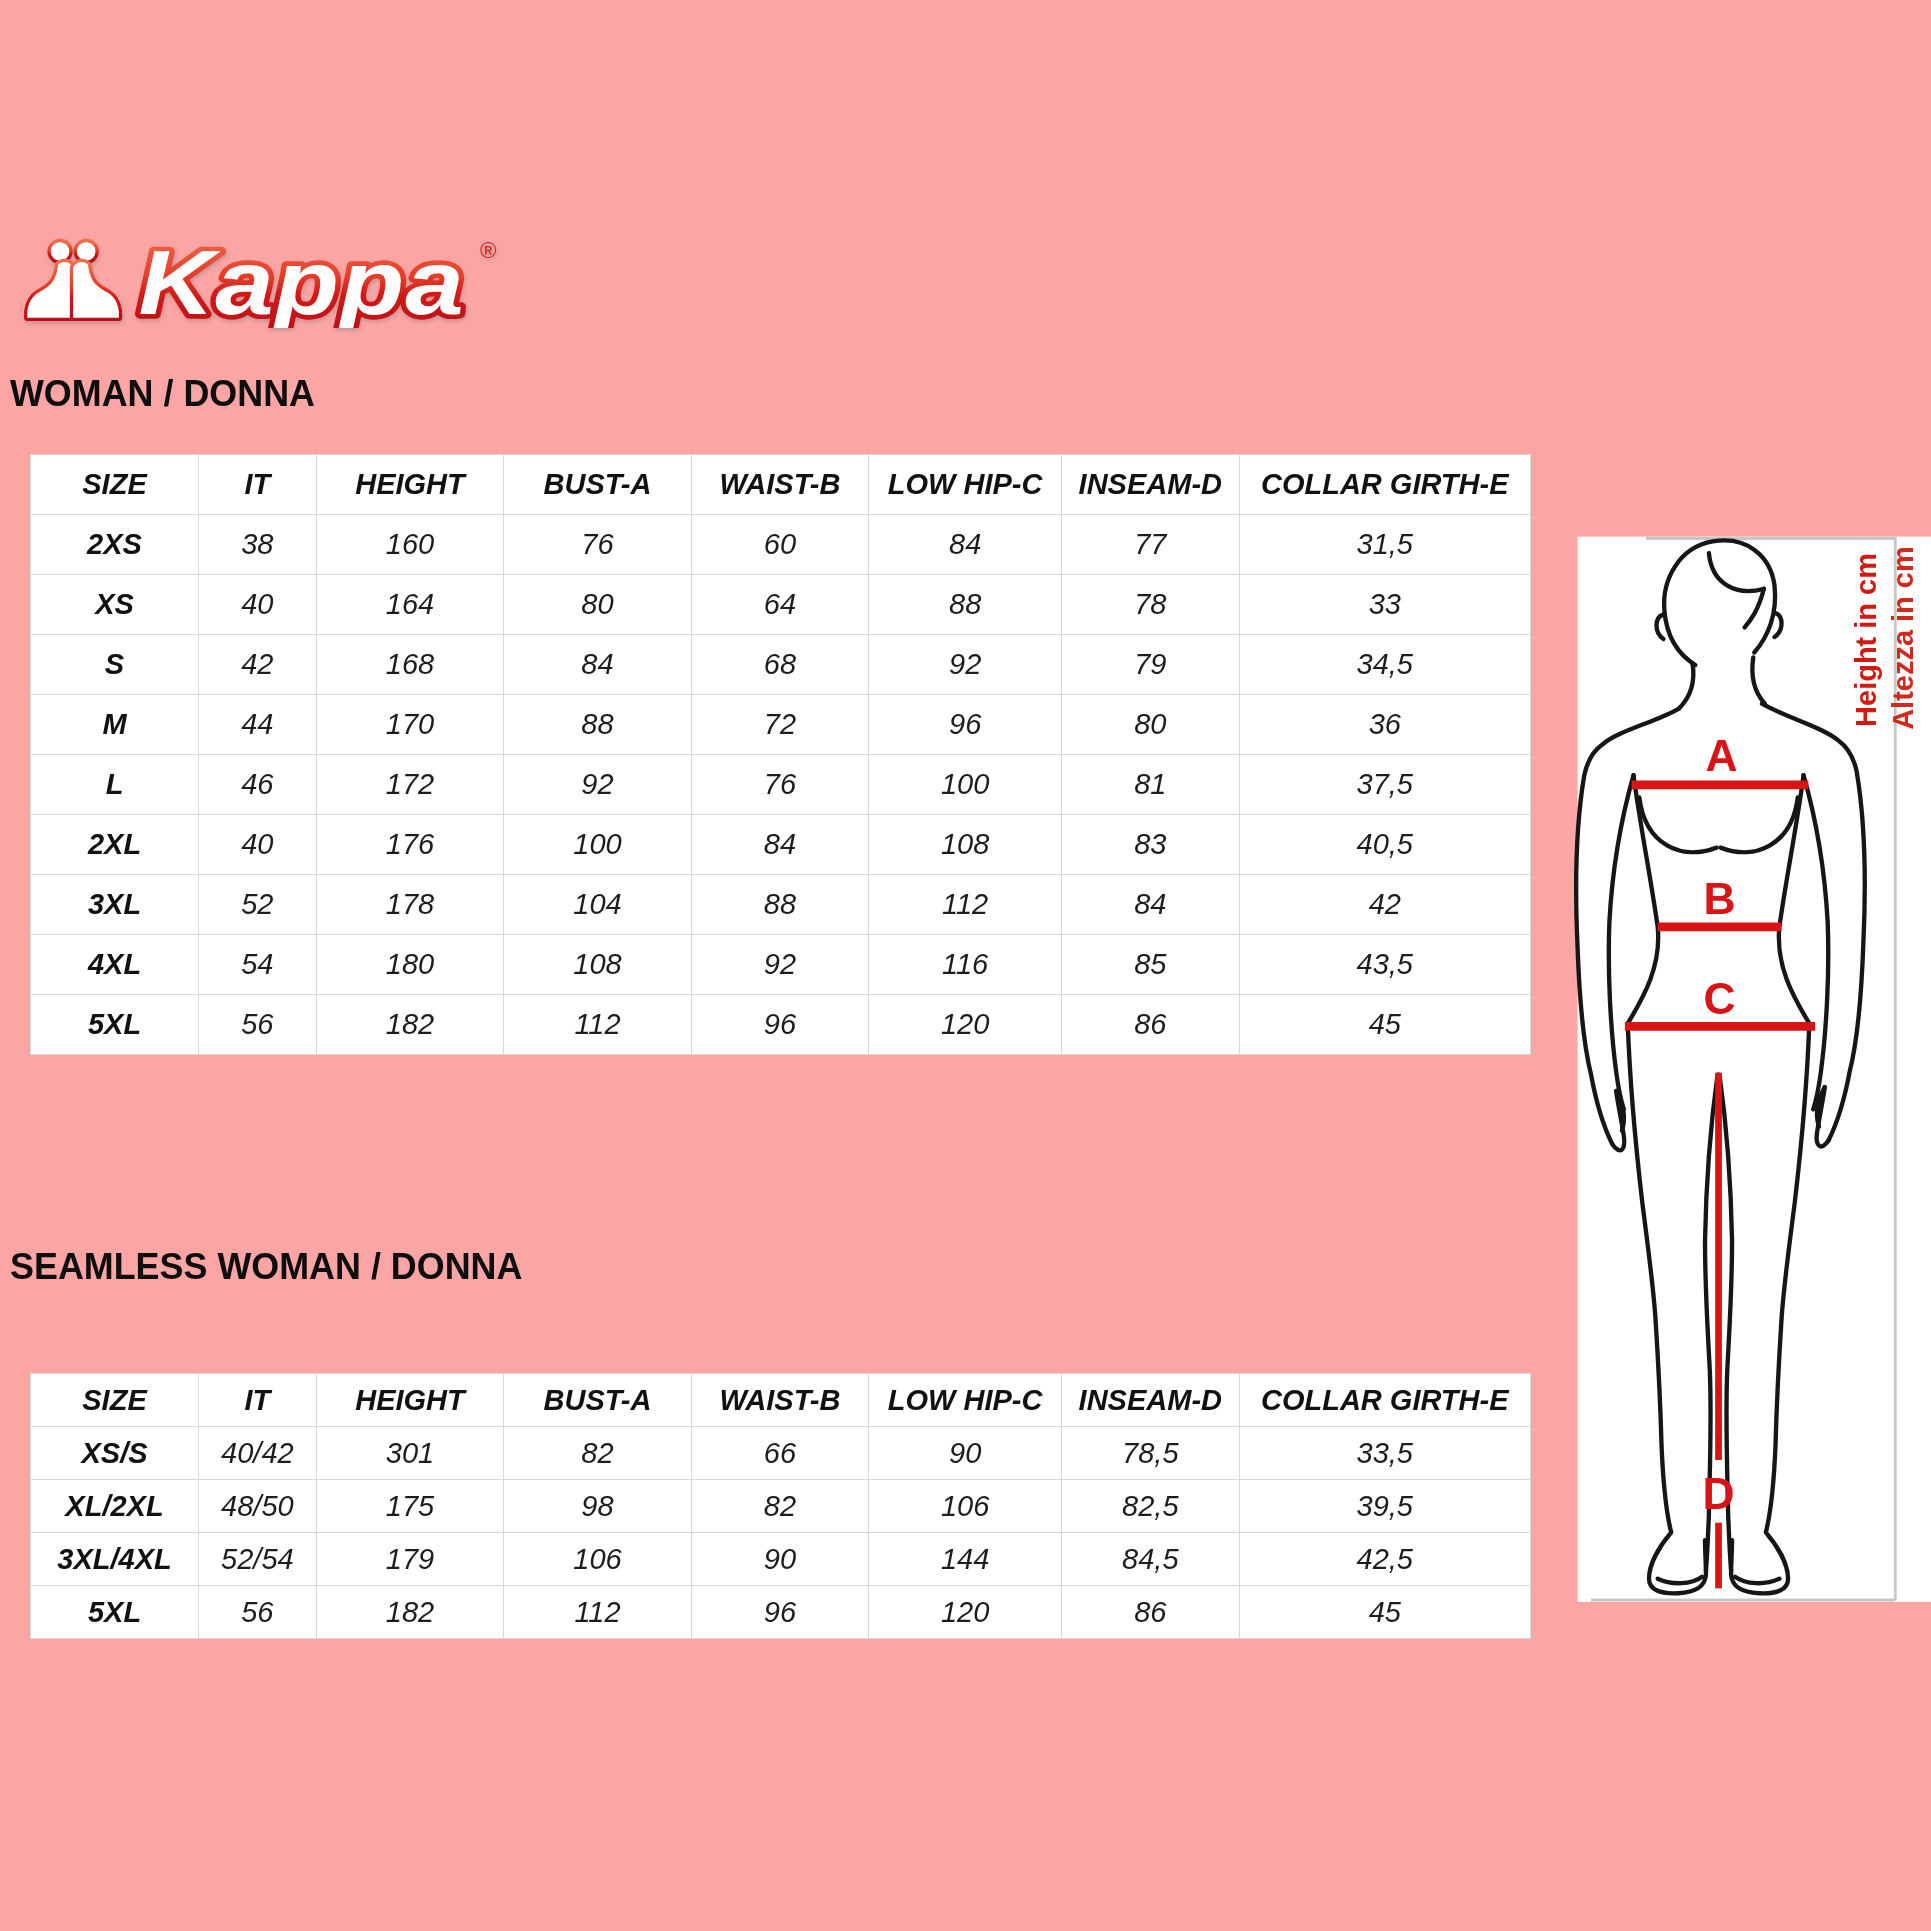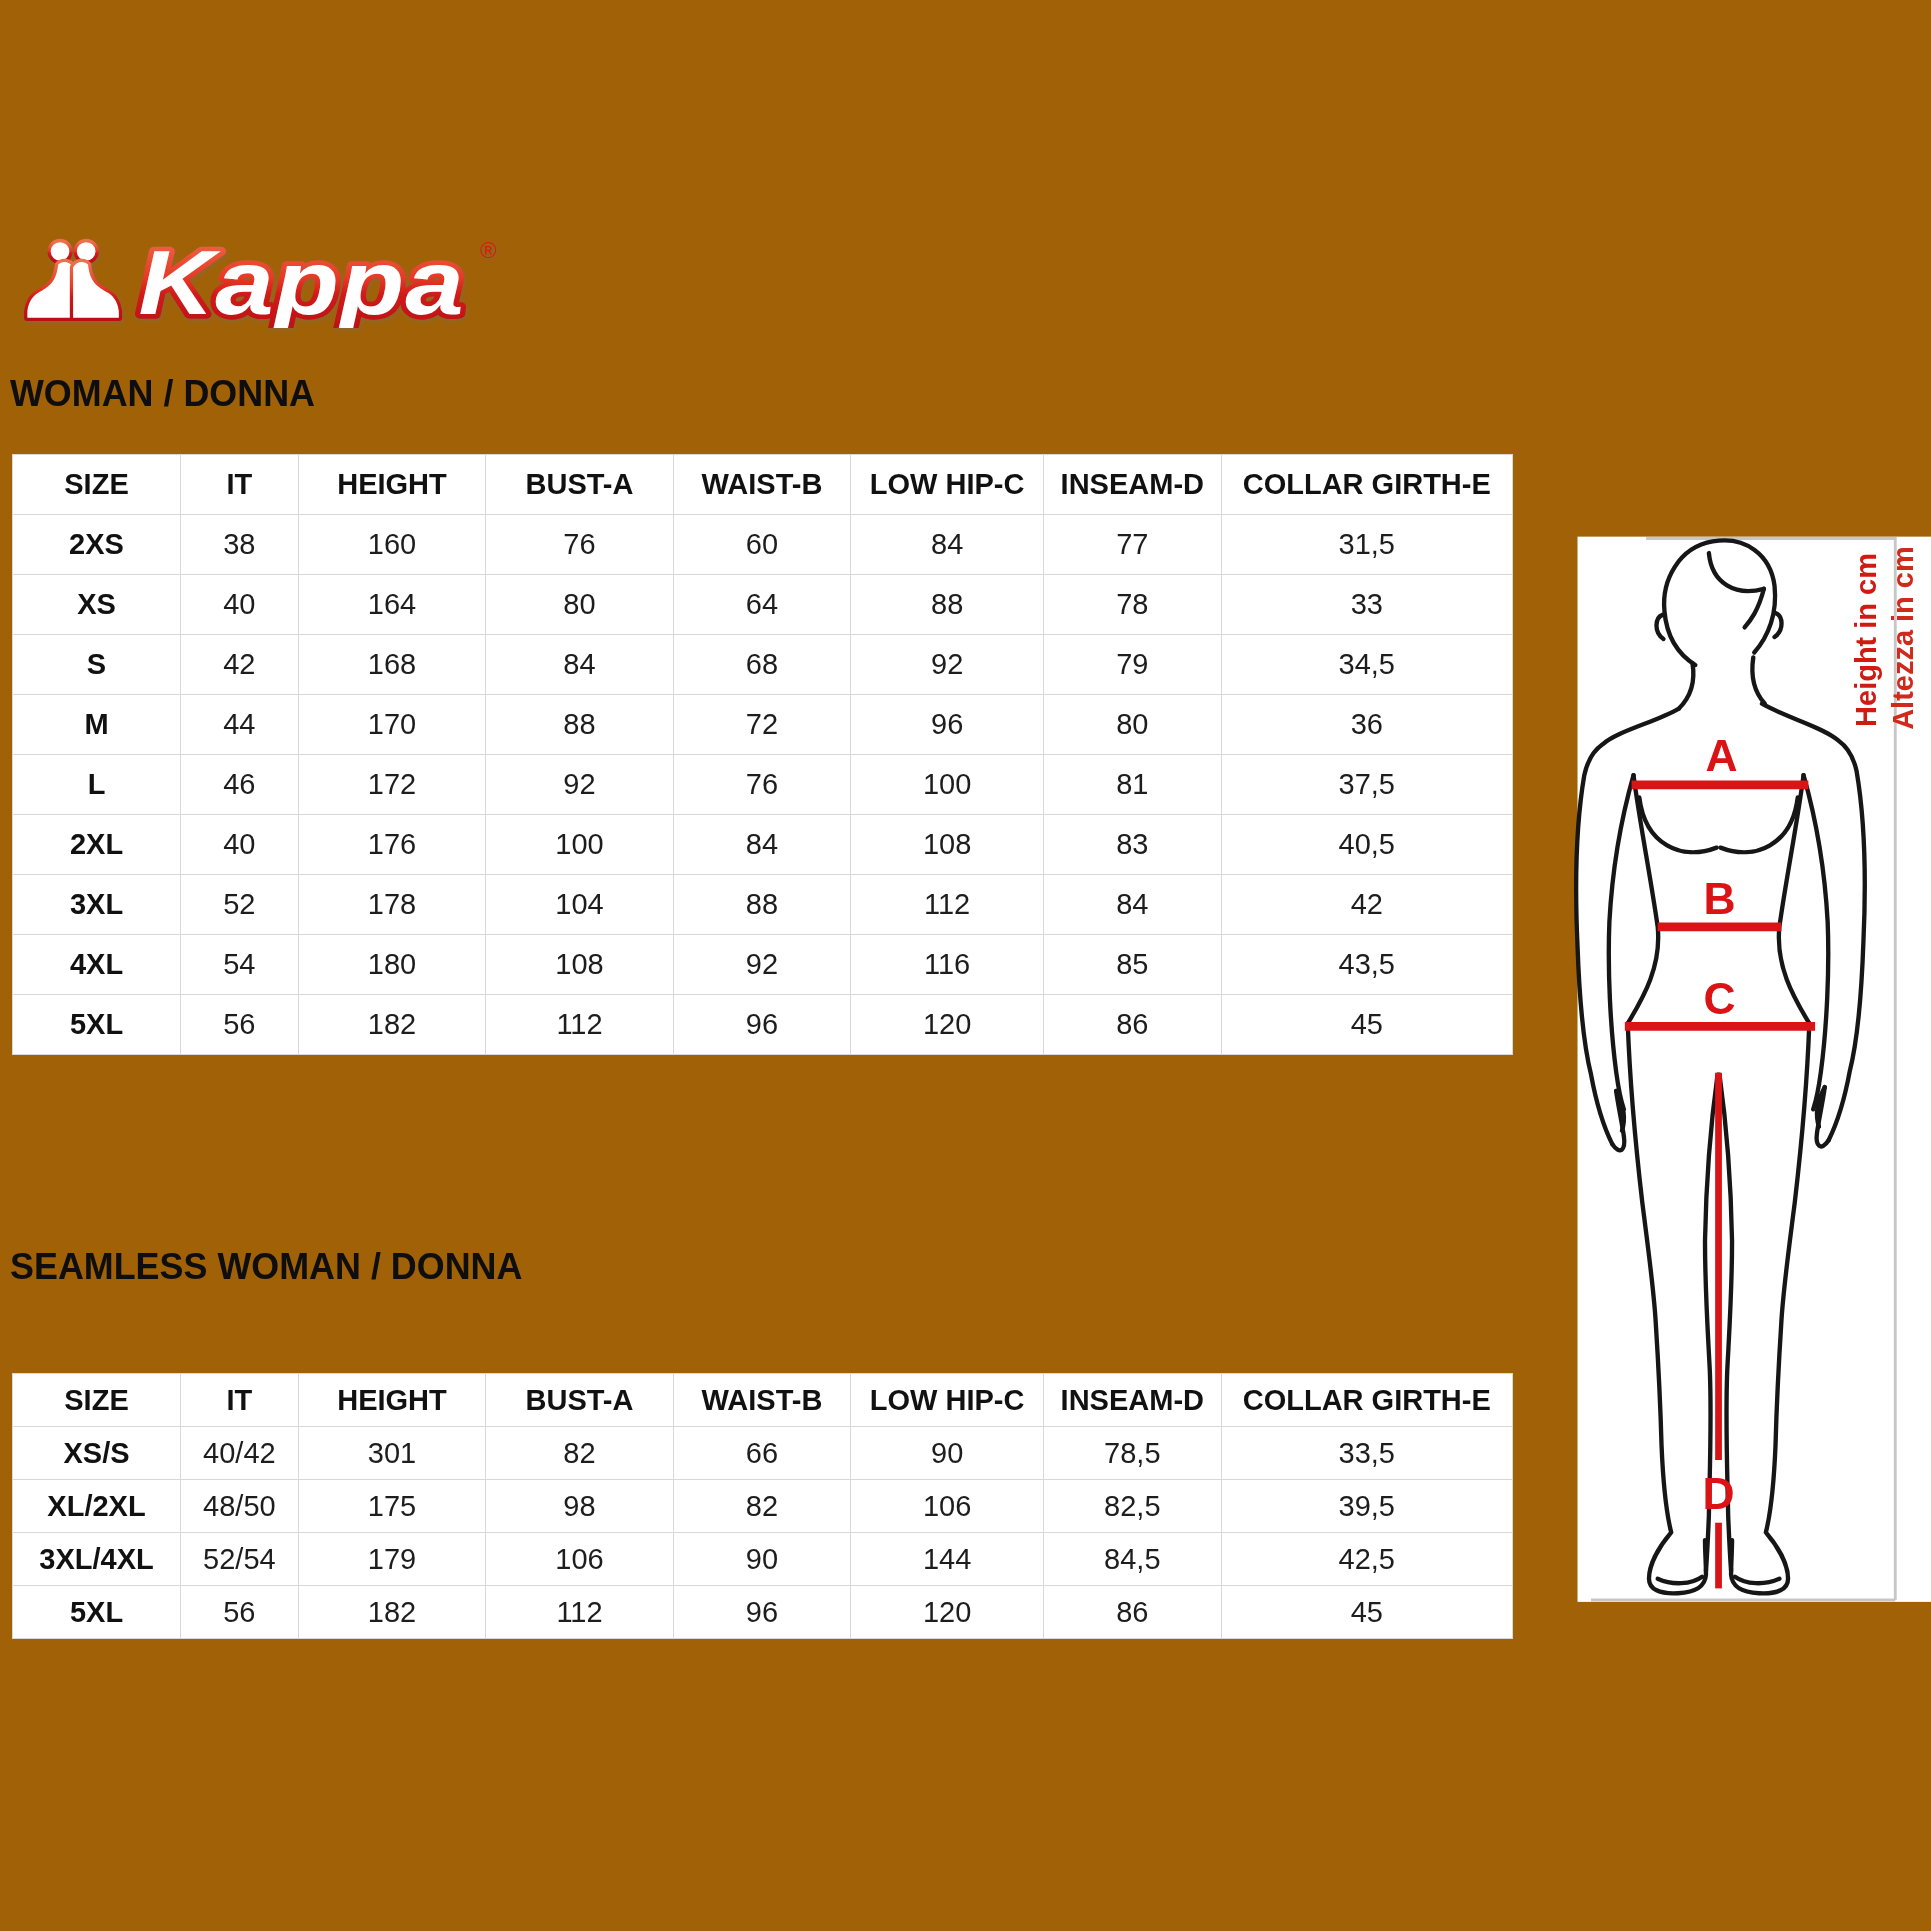--- a/index.html
+++ b/index.html
@@ -1,41 +1,41 @@
 <!DOCTYPE html>
 <html><head>
 <meta charset="utf-8">
 <style>
   html,body{margin:0;padding:0;}
   body{background:#e9e9e9;}
   .page{
     position:relative;
     width:1931px;height:1931px;
-    background:#a16207;
+    background:#fca5a5;
     overflow:hidden;
     font-family:"Liberation Sans", sans-serif;
   }
   
   .logo-wrap{
     position:absolute;left:15.4px;top:230px;width:497px;height:98px;
   }
   .logo-svg{width:100%;height:100%;filter:drop-shadow(1.9px 2.9px 1.9px rgba(110,110,110,.40));}
   
   .sec-title{
     position:absolute;left:9.7px;margin:0;
     font-size:37px;font-weight:bold;color:#0e0e0e;
     letter-spacing:0;transform:scaleX(.97);transform-origin:left center;
     white-space:nowrap;
   }
   .sec-title.t1{top:373px;}
   .sec-title.t2{top:1246px;}
   
   table.size-table{
-    position:absolute;left:12px;width:1501px;
-    border-collapse:collapse;table-layout:fixed;background:#ffffff;
+    position:absolute;left:30px;width:1501px;
+    border-collapse:collapse;table-layout:fixed;background:#ffffff;font-style:italic;
   }
   table.size-table.pos1{top:454px;}
   table.size-table.pos2{top:1373px;}
   .size-table th,.size-table td{
     border:1.9px solid #d8d8d8;
     text-align:center;vertical-align:middle;
     color:#1d1d1d;font-size:29px;line-height:1;
     padding:0;overflow:hidden;white-space:nowrap;
   }
   .pos1 th,.pos1 td{height:59px;}

